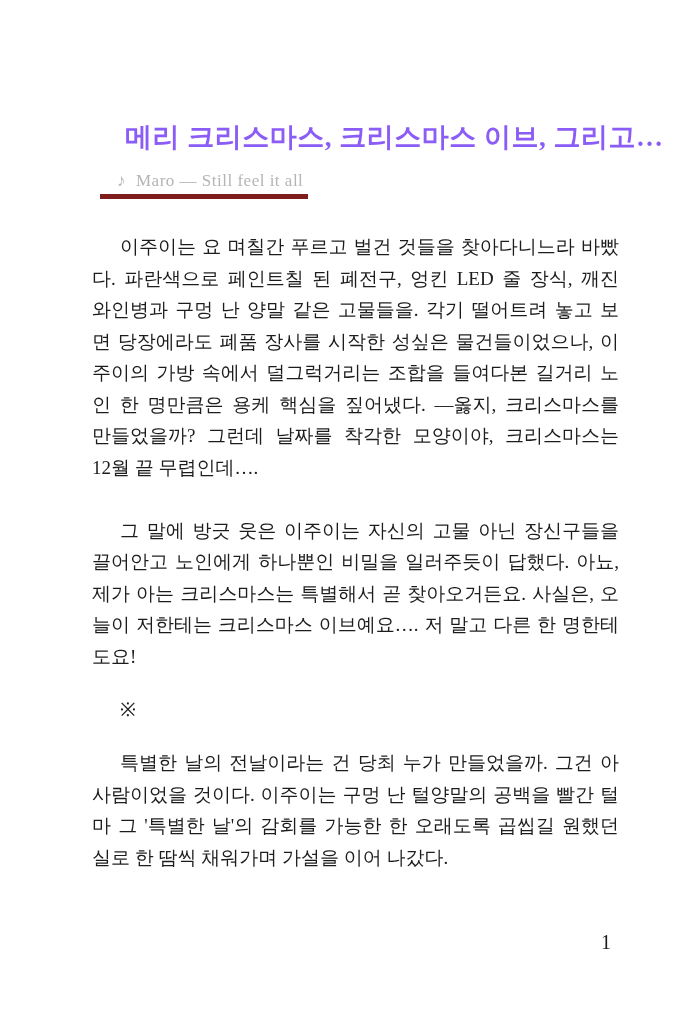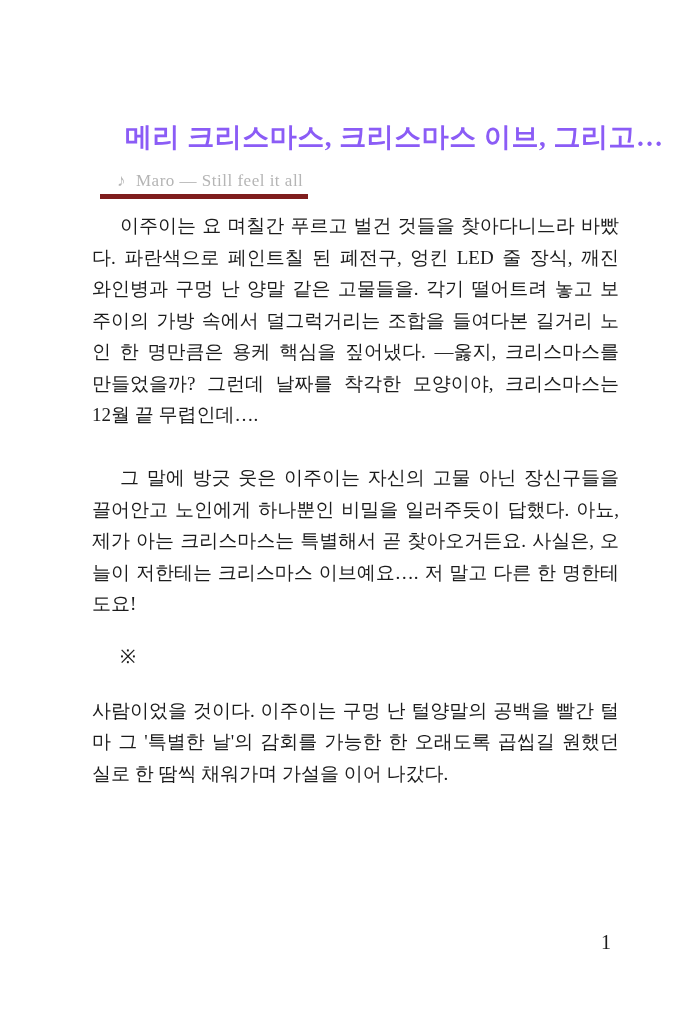--- a/index.html
+++ b/index.html
@@ -33,21 +33,21 @@
     border-bottom:5px solid #7f1d1d;
     letter-spacing:0.5px;
     cursor:pointer;
     white-space:nowrap;
   }
   .soundtrack .note { color:#b5b5b5; }
   .soundtrack .label { margin-left:10px; }
 
   .content {
     position:absolute;
-    left:92px; top:210px;
+    left:92px; top:231px;
     width:527px;
     font-size:19px;
     line-height:31.5px;
     color:#1c1c1c;
   }
   .para { margin-bottom:31.5px; }
   .line { text-align:justify; text-align-last:justify; }
   .line.first { text-indent:28px; }
   .line.last { text-align-last:left; }
   .para.divider { margin-top:-10px; margin-bottom:22px; }
@@ -71,36 +71,38 @@
 
   <div class="soundtrack">
     <span class="note">♪</span><span class="label">Maro — Still feel it all</span>
   </div>
 
   <div class="content">
       <div class="para">
         <div class="line first">이주이는 요 며칠간 푸르고 벌건 것들을 찾아다니느라 바빴</div>
         <div class="line">다. 파란색으로 페인트칠 된 폐전구, 엉킨 LED 줄 장식, 깨진</div>
         <div class="line">와인병과 구멍 난 양말 같은 고물들을. 각기 떨어트려 놓고 보</div>
+        <div class="line">면 당장에라도 폐품 장사를 시작한 성싶은 물건들이었으나, 이</div>
         <div class="line">주이의 가방 속에서 덜그럭거리는 조합을 들여다본 길거리 노</div>
         <div class="line">인 한 명만큼은 용케 핵심을 짚어냈다. —옳지, 크리스마스를</div>
         <div class="line">만들었을까? 그런데 날짜를 착각한 모양이야, 크리스마스는</div>
         <div class="line last">12월 끝 무렵인데….</div>
       </div>
       <div class="para">
         <div class="line first">그 말에 방긋 웃은 이주이는 자신의 고물 아닌 장신구들을</div>
         <div class="line">끌어안고 노인에게 하나뿐인 비밀을 일러주듯이 답했다. 아뇨,</div>
         <div class="line">제가 아는 크리스마스는 특별해서 곧 찾아오거든요. 사실은, 오</div>
         <div class="line">늘이 저한테는 크리스마스 이브예요…. 저 말고 다른 한 명한테</div>
         <div class="line last">도요!</div>
       </div>
       <div class="para divider">
         <div class="line first last">※</div>
       </div>
       <div class="para">
+        <div class="line first">특별한 날의 전날이라는 건 당최 누가 만들었을까. 그건 아</div>
         <div class="line">사람이었을 것이다. 이주이는 구멍 난 털양말의 공백을 빨간 털</div>
         <div class="line">마 그 '특별한 날'의 감회를 가능한 한 오래도록 곱씹길 원했던</div>
         <div class="line last">실로 한 땀씩 채워가며 가설을 이어 나갔다.</div>
       </div>
     </div>
 
   <div class="page-number">1</div>
 
 </div>
 

